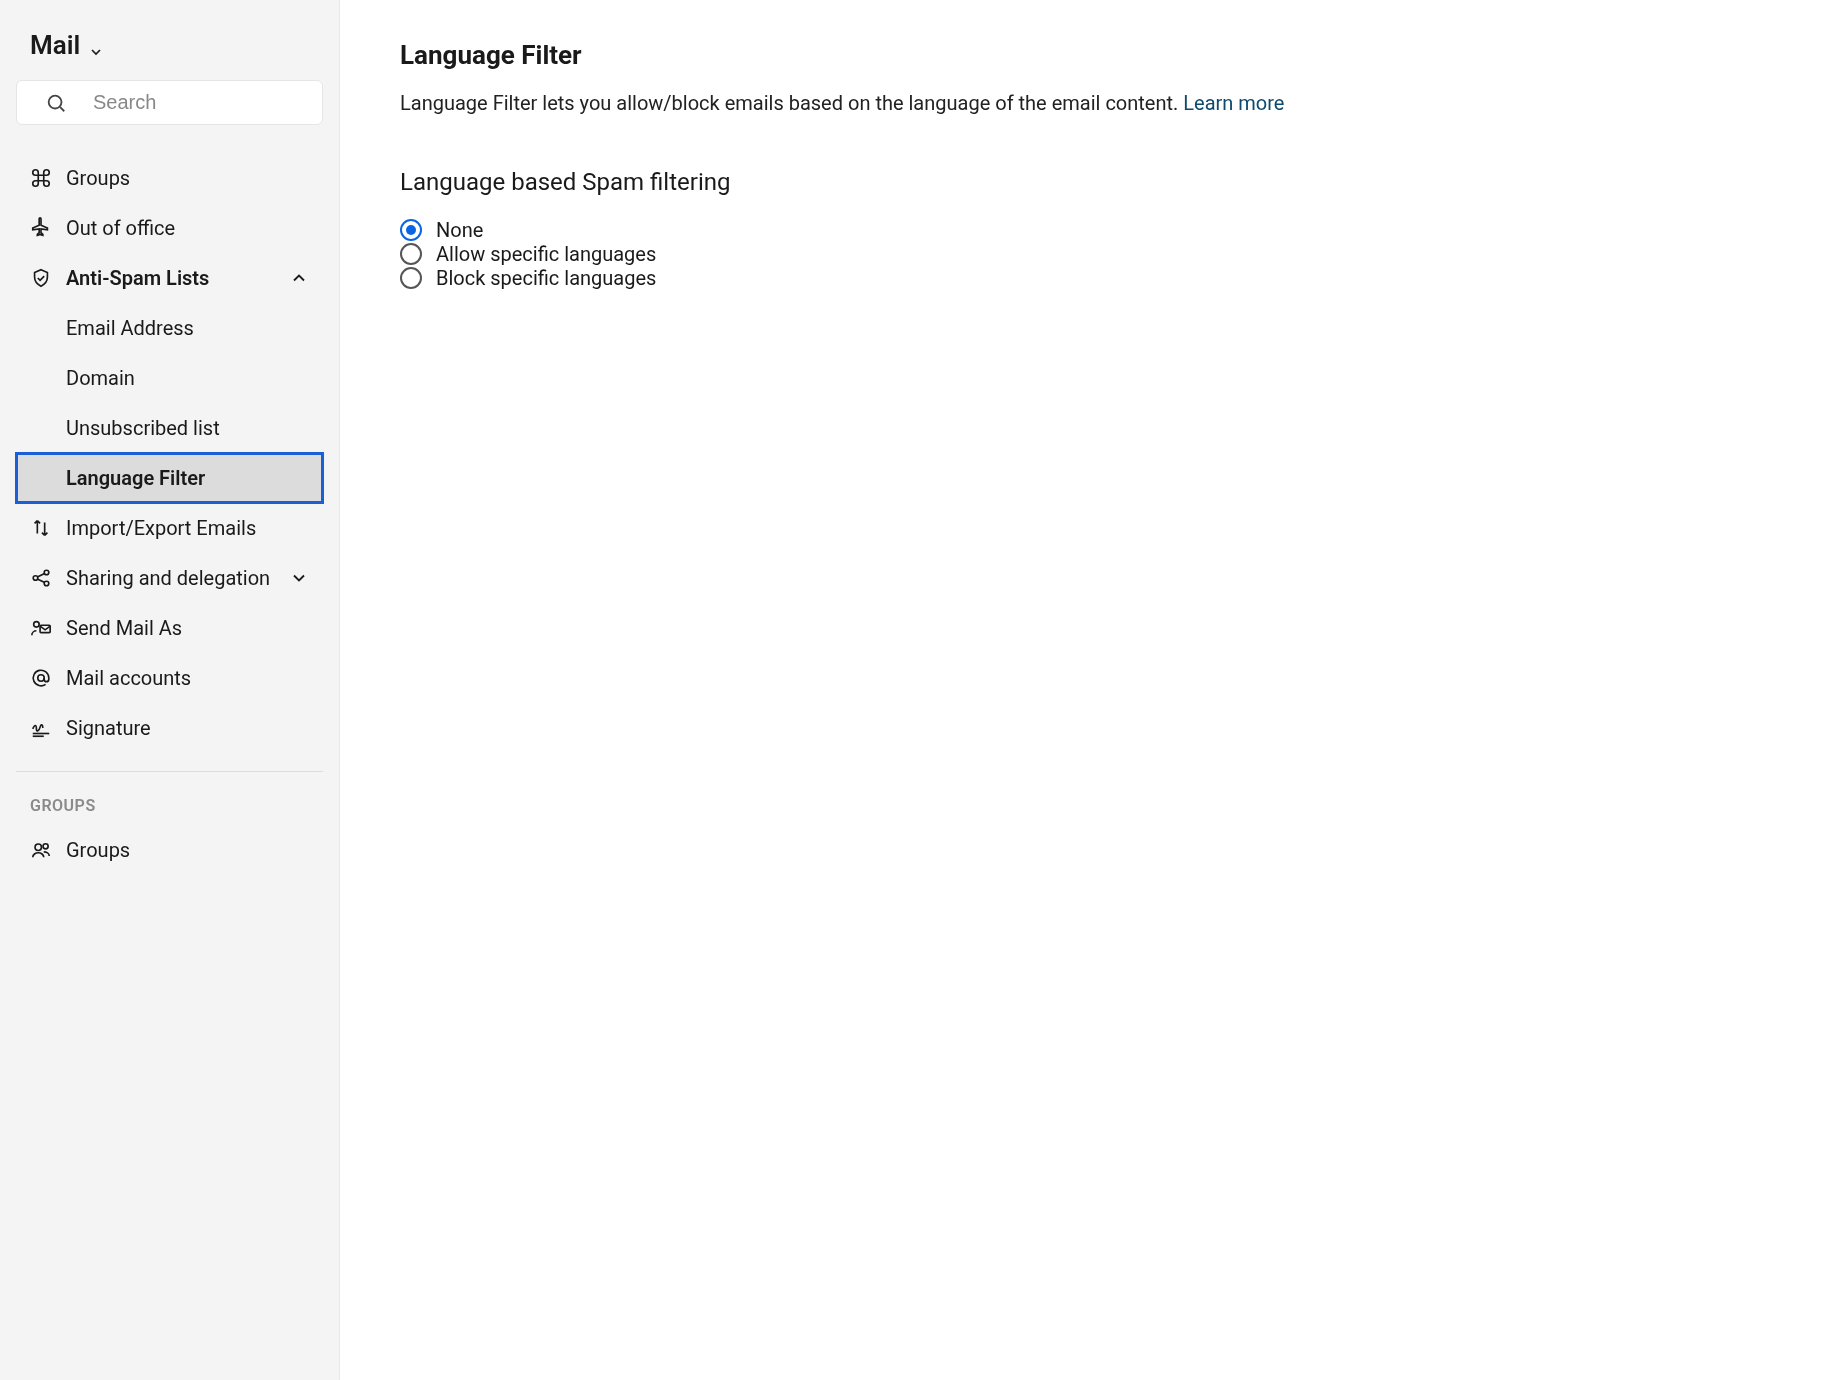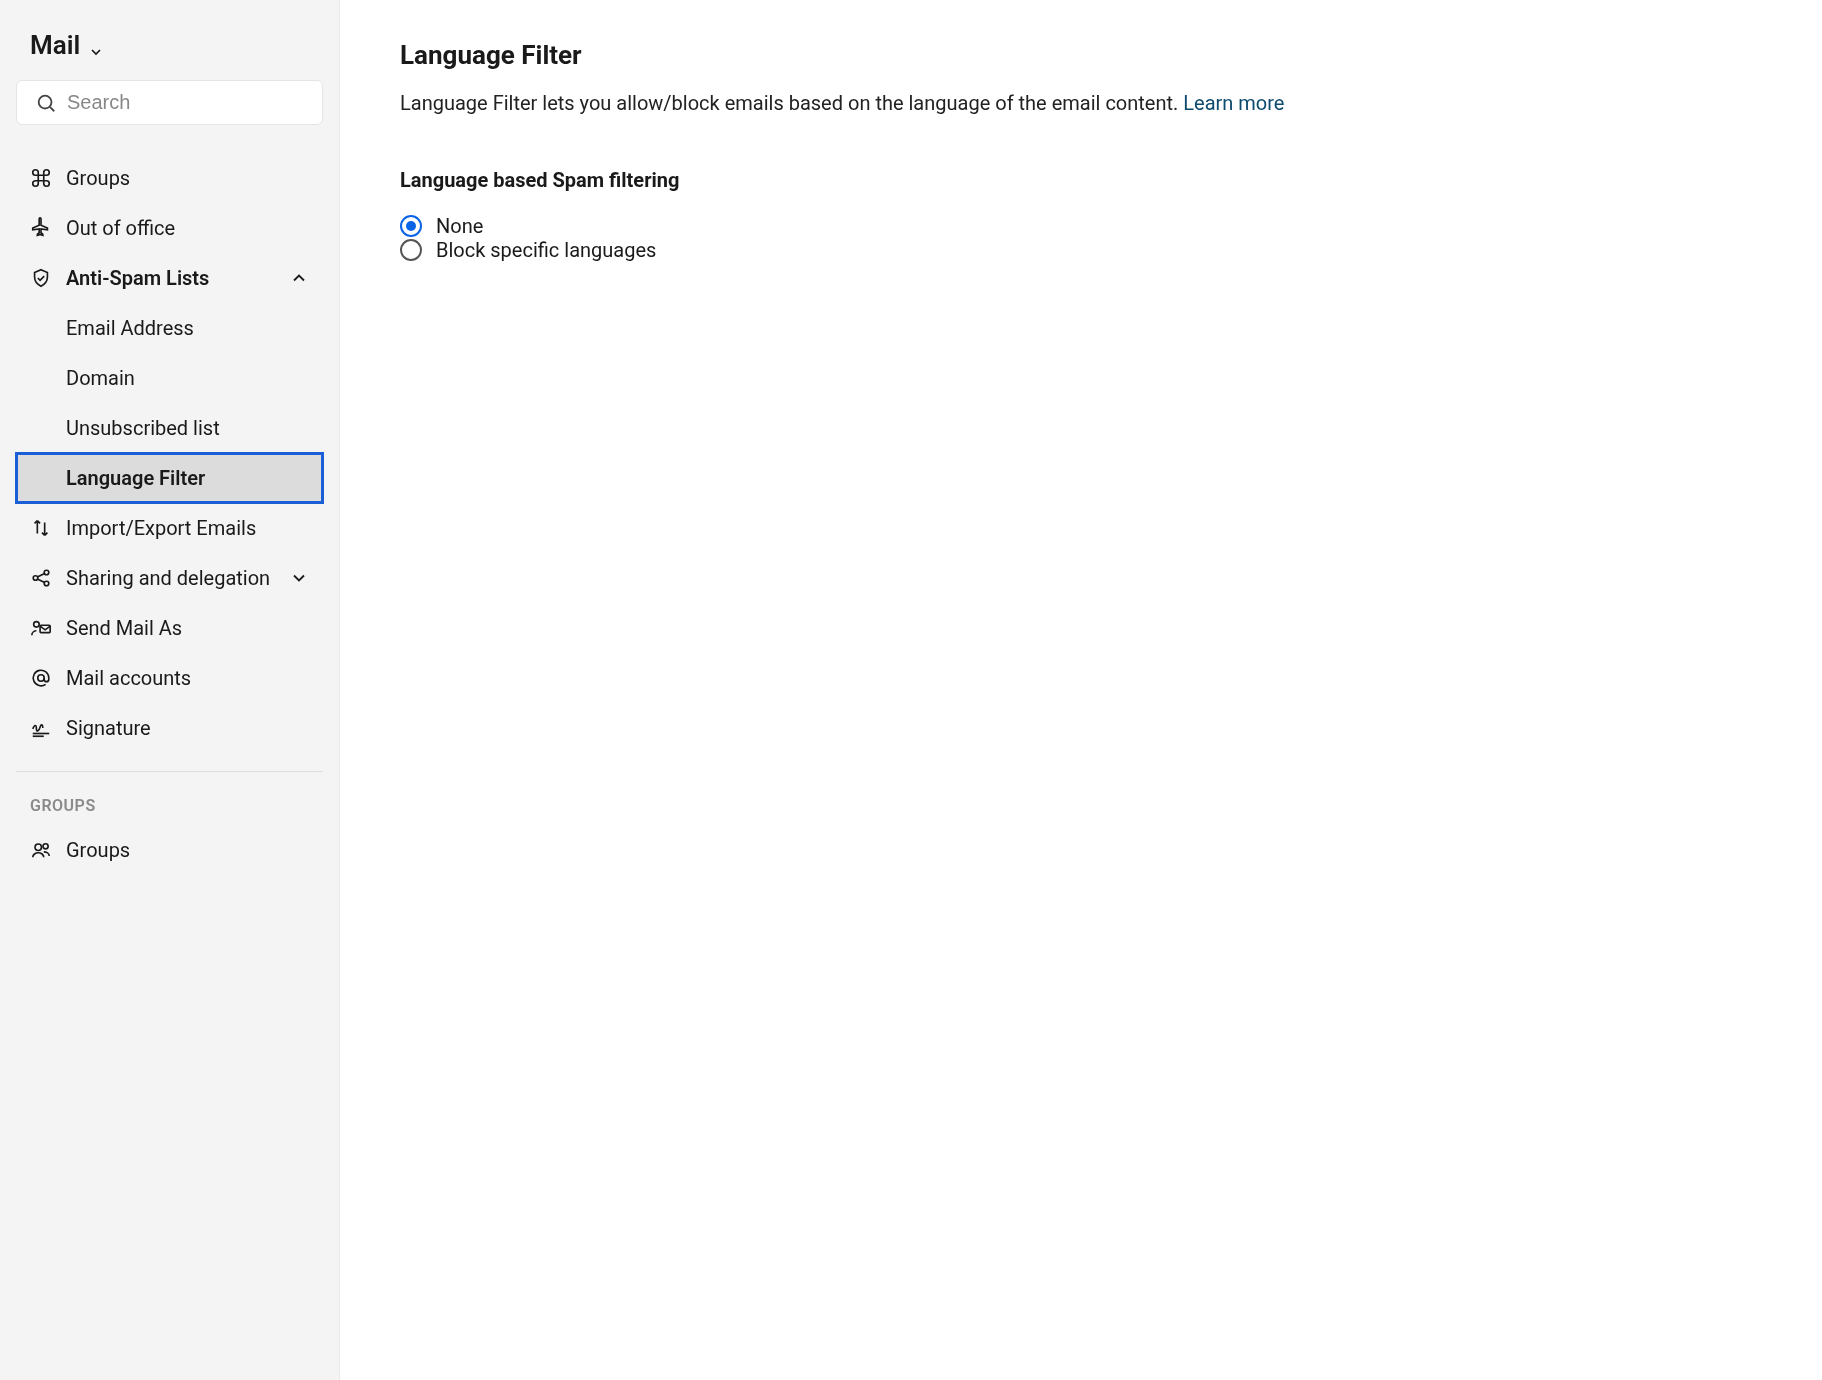--- a/index.html
+++ b/index.html
@@ -29,22 +29,23 @@
     font-size: 26px;
     font-weight: 600;
   }
   .chevron-down-svg { width: 16px; height: 16px; }
   .search-wrap {
     background: #fff;
     border: 1px solid #e5e5e5;
     border-radius: 6px;
     display: flex;
     align-items: center;
-    padding: 10px 18px;
+    padding: 10px 28px;
     margin: 0 0 28px 0;
+    gap: 16px;
   }
   .search-wrap .icon { width: 22px; height: 22px; color: #444; margin-right: 10px; flex-shrink:0; }
   .search-wrap input {
     border: none; outline: none; background: transparent;
     font-size: 20px; width: 100%; color: #333;
   }
   .search-wrap input::placeholder { color: #888; }
   .nav { list-style: none; }
   .nav-item {
     display: flex;
@@ -93,22 +94,22 @@
     margin-bottom: 18px;
   }
   .desc {
     font-size: 20px;
     color: #222;
     line-height: 1.5;
     margin-bottom: 50px;
   }
   .desc a { color: #0c4a6e; text-decoration: none; cursor:pointer; }
   .subheading {
-    font-size: 20px;
-    font-weight: 700;
+    font-size: 24px;
+    font-weight: 400;
     margin-bottom: 22px;
   }
   .radio-group { display:flex; flex-direction:column; }
   .radio-row { display:flex; align-items:center; gap: 14px; cursor:pointer; }
   .radio {
     width: 22px; height: 22px; border-radius: 50%;
     border: 2px solid #555; position: relative; flex-shrink:0;
   }
   .radio.checked { border-color: #0b63e6; }
   .radio.checked::after {
@@ -263,16 +264,20 @@
 
   <h2 class="subheading">Language based Spam filtering</h2>
 
   <div class="radio-group">
     <label class="radio-row">
       <span class="radio checked"></span>
       <span class="radio-label">None</span>
     </label>
     <label class="radio-row">
       <span class="radio"></span>
+      <span class="radio-label">Allow specific languages</span>
+    </label>
+    <label class="radio-row">
+      <span class="radio"></span>
       <span class="radio-label">Block specific languages</span>
     </label>
   </div>
 </main>
 
 </body></html>

